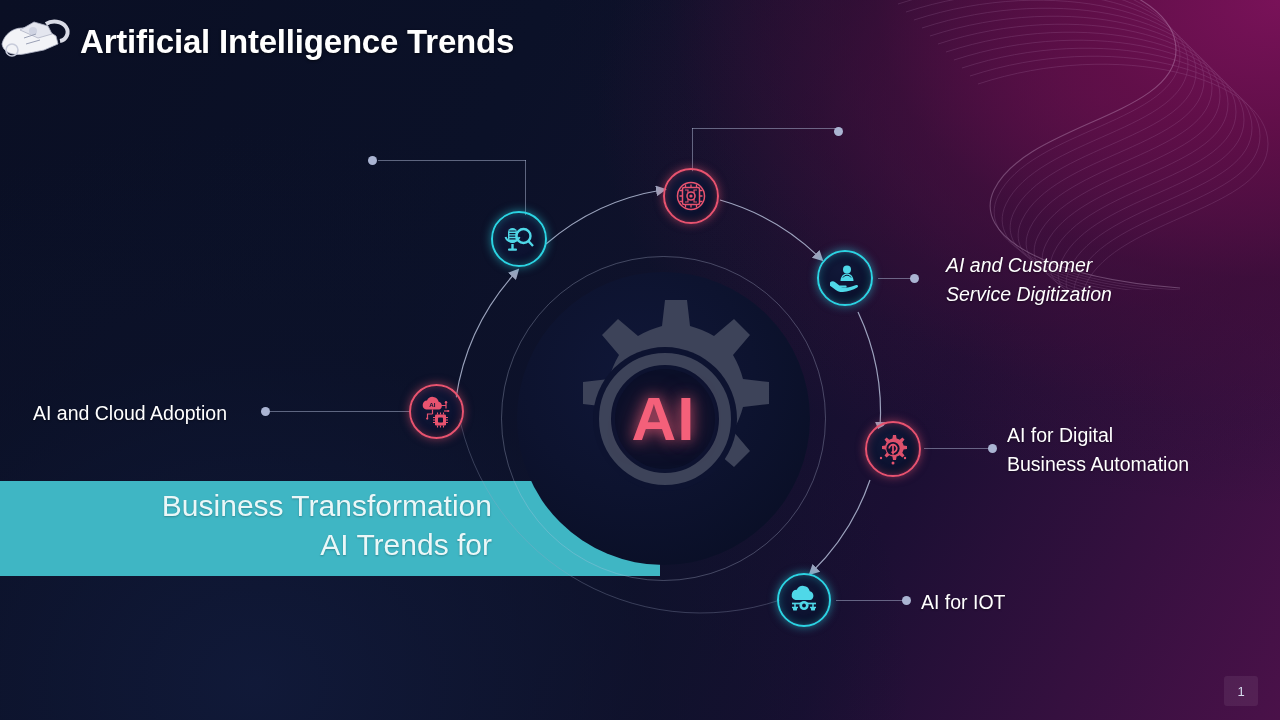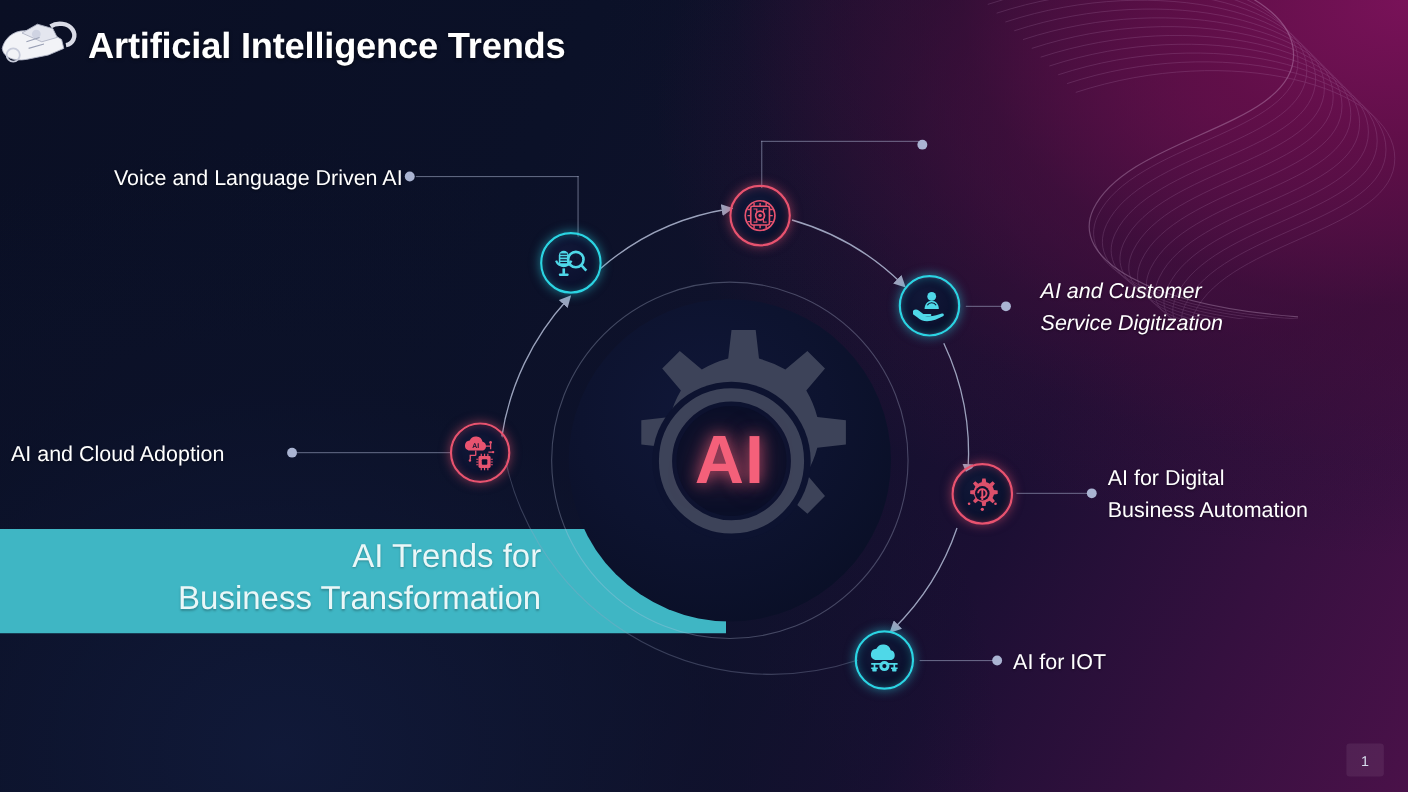--- a/index.html
+++ b/index.html
@@ -138,22 +138,22 @@
     <circle cx="12" cy="36" r="6" fill="none" stroke="#c8ccdb" stroke-width="1.6"></circle>
     <circle cx="33" cy="17" r="4" fill="#cfd3e2" stroke="none"></circle>
     <path d="M24,24 L36,20 M26,30 L40,26" stroke="#9aa0b5" stroke-width="1" fill="none"></path>
   </svg>
   <div class="title">Artificial Intelligence Trends</div>
 
   <svg class="banner-wrap" viewBox="0 0 660 95" preserveAspectRatio="none">
     <path d="M0,0 L618,0 L660,60 L660,95 L0,95 Z" fill="#3fb6c4"></path>
   </svg>
   <div class="banner-text">
+    <div>Business Transformation</div>
     <div>AI Trends for</div>
-    <div>Business Transformation</div>
   </div>
 
   <div class="hub-outer"></div>
   <div class="hub-core"></div>
   <svg class="hub-gear" viewBox="0 0 250 250">
     <path d="M125,6
              l22,0 l3,26 a96,96 0 0 1 24,10 l20,-17 l16,16 l-17,20 a96,96 0 0 1 10,24 l26,3 l0,22 l-26,3 a96,96 0 0 1 -10,24 l17,20 l-16,16 l-20,-17 a96,96 0 0 1 -24,10 l-3,26 l-22,0 l-3,-26 a96,96 0 0 1 -24,-10 l-20,17 l-16,-16 l17,-20 a96,96 0 0 1 -10,-24 l-26,-3 l0,-22 l26,-3 a96,96 0 0 1 10,-24 l-17,-20 l16,-16 l20,17 a96,96 0 0 1 24,-10 l3,-26 z" fill="#3d4359"></path>
     <circle cx="125" cy="125" r="72" fill="#0d1330"></circle>
     <circle cx="125" cy="125" r="60" fill="none" stroke="#3d4359" stroke-width="12"></circle>
     <circle cx="125" cy="125" r="50" fill="#0a0f28"></circle>
@@ -178,21 +178,20 @@
 
       <path d="M490,340 A235,235 0 0 1 432,432" marker-end="url(#arw)"></path>
     </g>
 
     <path d="M76,258 A247,247 0 0 0 400,460" fill="none" stroke="#9aa4c4" stroke-width="1" opacity="0.30"></path>
   </svg>
 
   <div class="conn-line" style="left:378px; top:160px; width:148px;"></div>
   <div class="conn-vline" style="left:525px; top:160px; height:56px;"></div>
   <div class="dot" style="left:368px; top:156px;"></div>
-  <div class="label" style="left:70px; top:148px; width:296px; text-align:right;">Voice and Language Driven AI</div>
 
   <div class="conn-vline" style="left:692px; top:128px; height:44px;"></div>
   <div class="conn-line" style="left:692px; top:128px; width:146px;"></div>
   <div class="dot" style="left:834px; top:127px;"></div>
 
   <div class="conn-line" style="left:878px; top:278px; width:36px;"></div>
   <div class="dot" style="left:910px; top:274px;"></div>
   <div class="label" style="left:946px; top:251px; width:300px;font-style:italic;">AI and Customer
 Service Digitization</div>
 
@@ -200,21 +199,21 @@
   <div class="dot" style="left:988px; top:444px;"></div>
   <div class="label" style="left:1007px; top:421px; width:280px;">AI for Digital
 Business Automation</div>
 
   <div class="conn-line" style="left:836px; top:600px; width:70px;"></div>
   <div class="dot" style="left:902px; top:596px;"></div>
   <div class="label" style="left:921px; top:588px; width:240px;">AI for IOT</div>
 
   <div class="conn-line" style="left:270px; top:411px; width:140px;"></div>
   <div class="dot" style="left:261px; top:407px;"></div>
-  <div class="label" style="left:10px; top:399px; width:240px; text-align:left;">AI and Cloud Adoption</div>
+  <div class="label" style="left:10px; top:399px; width:240px; text-align:center;">AI and Cloud Adoption</div>
 
   <div class="node teal" style="left:491px; top:211px; width:56px; height:56px;">
     <span class="disc"></span>
     <span class="ring"></span>
     <svg width="34" height="34" viewBox="0 0 34 34">
       <g fill="#4fd8e8">
         <rect x="6" y="6" width="9" height="15" rx="4.5"></rect>
         <path d="M3.5,15 a7.5,7.5 0 0 0 14,0" fill="none" stroke="#4fd8e8" stroke-width="2"></path>
         <rect x="9.3" y="22" width="2.4" height="5"></rect>
         <rect x="6" y="26.6" width="9" height="2.2" rx="1"></rect>

